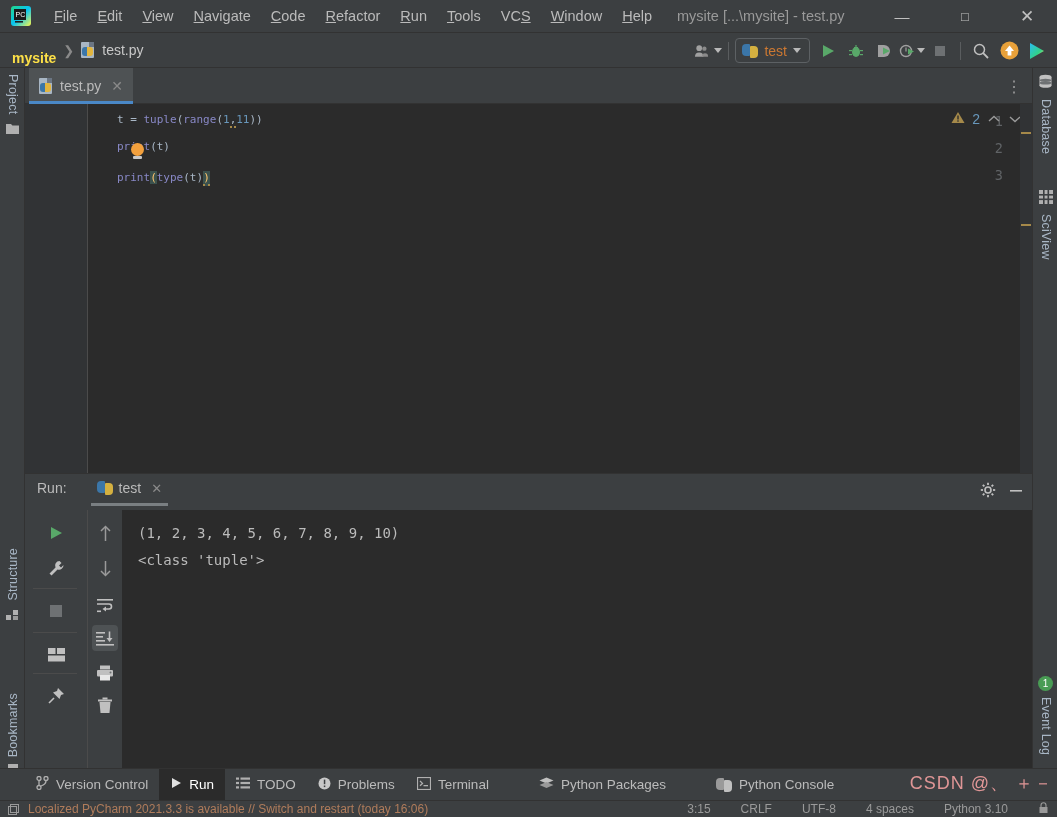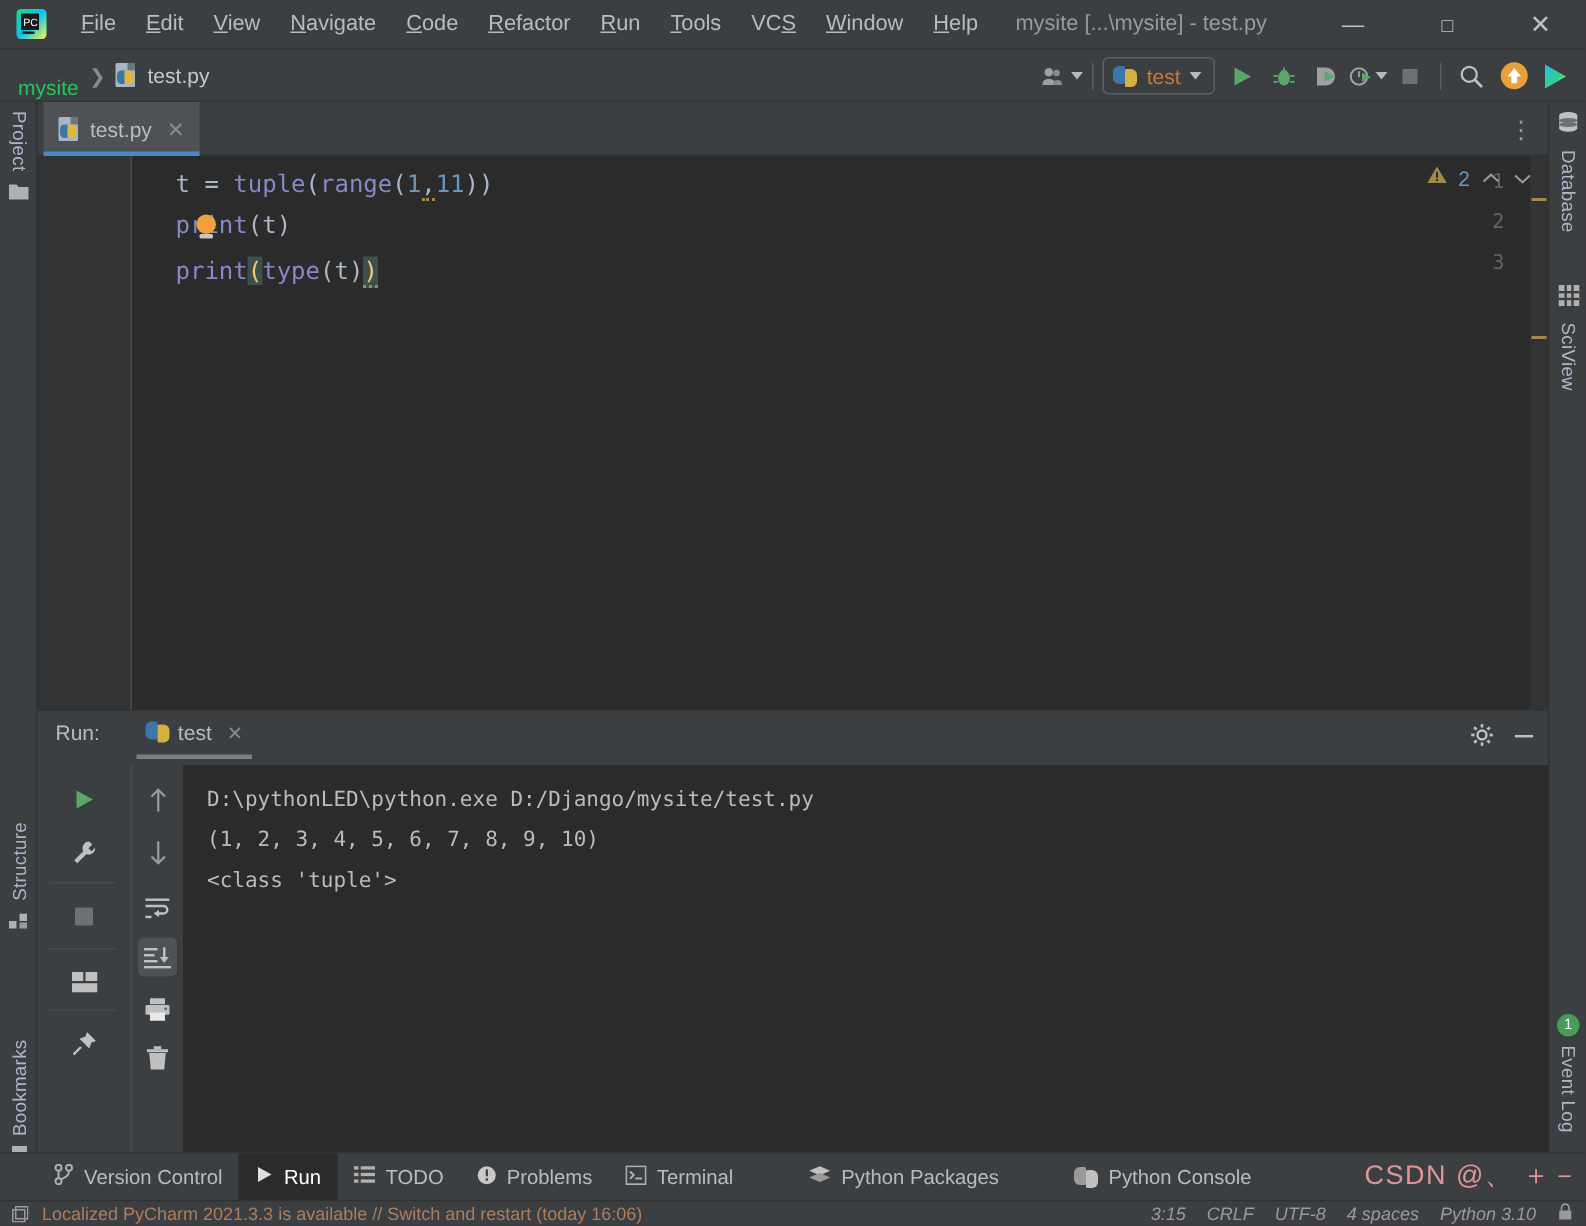--- a/index.html
+++ b/index.html
@@ -103,21 +103,21 @@
   .gutter {
     position: absolute; left: 0; top: 0; width: 63px; height: 100%;
     background: #313335; border-right: 1px solid #4b4b4b;
   }
   .lineno {
     position: absolute; right: 29px; color: #606366;
     font-family: "DejaVu Sans Mono", monospace; font-size: 13.5px;
   }
   .codeline {
     position: absolute; left: 92px;
-    font-family: "DejaVu Sans Mono", monospace; font-size: 16px;
+    font-family: "DejaVu Sans Mono", monospace; font-size: 11px;
     white-space: pre; color: #a9b7c6;
   }
   .k-builtin { color: #8888c6; }
   .k-num { color: #6897bb; }
   .k-plain { color: #a9b7c6; }
   .k-brk { color: #ffc66d; background: #3b514d; }
   .squiggle { border-bottom: 2px dotted #a5894a; }
   .bulb {
     position: absolute; width: 13px; height: 13px; border-radius: 50%;
     background: #f2a03d;
@@ -172,21 +172,21 @@
   }
   .btw { display: flex; align-items: center; gap: 7px; height: 32px; padding: 0 11px; color: #bbbbbb; font-size: 13.5px; }
   .btw.active { background: #2b2b2b; color: #ffffff; }
 
   
   .statusbar {
     position: absolute; left: 0; bottom: 0; width: 1057px; height: 17px;
     background: #3c3f41; display: flex; align-items: center;
     color: #9a9a9a; font-size: 12px; border-top: 1px solid #323232;
   }
-  .sb-right { position: absolute; right: 8px; display: flex; align-items: center; gap: 14px; font-style: italic; }
+  .sb-right { position: absolute; right: 8px; display: flex; align-items: center; gap: 30px; }
 
   .watermark {
     position: absolute; right: 4px; bottom: 22px; color: #fca5a5;
     font-size: 18px; letter-spacing: 1px; opacity: .85; pointer-events: none;
   }
   .evt-badge {
     width: 15px; height: 15px; border-radius: 50%; background: #499c54;
     color: #fff; font-size: 10px; display: flex; align-items: center; justify-content: center;
   }
 </style>
@@ -225,21 +225,21 @@
       <div class="menu-item"><span class="u">H</span><span>elp</span></div>
     </div>
     <div class="win-title">mysite [...\mysite] - test.py</div>
     <div class="win-btn" style="right:133px;">—</div>
     <div class="win-btn" style="right:70px;font-size:13px;">□</div>
     <div class="win-btn" style="right:8px;font-size:17px;">✕</div>
   </div>
 
   <div class="navbar">
     <div style="margin-left:12px;display:flex;align-items:center;">
-      <span class="crumb" style="font-weight:normal;color:#22c55e;margin-top:15px;">mysite</span>
+      <span class="crumb" style="font-weight:bold;color:#fde047;margin-top:15px;">mysite</span>
       <span class="crumb-sep">❯</span>
       <span class="py-icon">
         <span class="doc"></span>
           <span class="fold"></span>
           <span class="snake-b"></span>
           <span class="snake-y"></span>
       </span>
       <span class="crumb" style="margin-left:6px;">test.py</span>
     </div>
 
@@ -555,21 +555,20 @@
       <div class="ct-icon" style="top:182px;">
         <svg width="16" height="17" viewBox="0 0 16 17">
           <rect x="1" y="2.5" width="14" height="2" fill="#c0c0c0"></rect>
           <rect x="5.5" y="0.5" width="5" height="2" fill="#c0c0c0"></rect>
           <path d="M2.5 5 h11 l-1 11 h-9 z" fill="#c0c0c0"></path>
         </svg>
       </div>
     </div>
 
     <div class="console">
-      <div class="cline">D:\pythonLED\python.exe D:/Django/mysite/test.py</div>
       <div class="cline">(1, 2, 3, 4, 5, 6, 7, 8, 9, 10)</div>
       <div class="cline">&lt;class 'tuple'&gt;</div>
       <div class="cline"></div>
     </div>
   </div>
 
   <div class="bottombar">
     <div style="width:25px;"></div>
     <div class="btw">
       <span>

